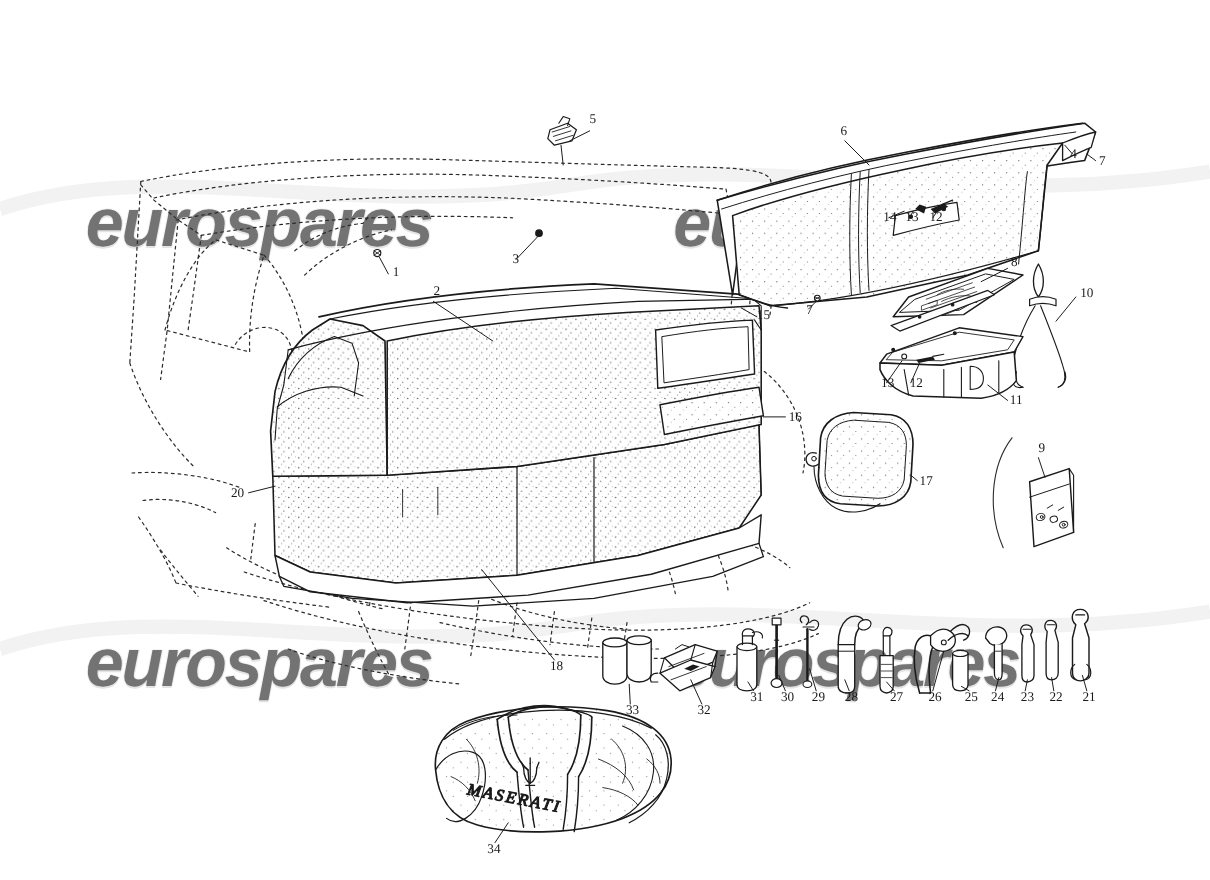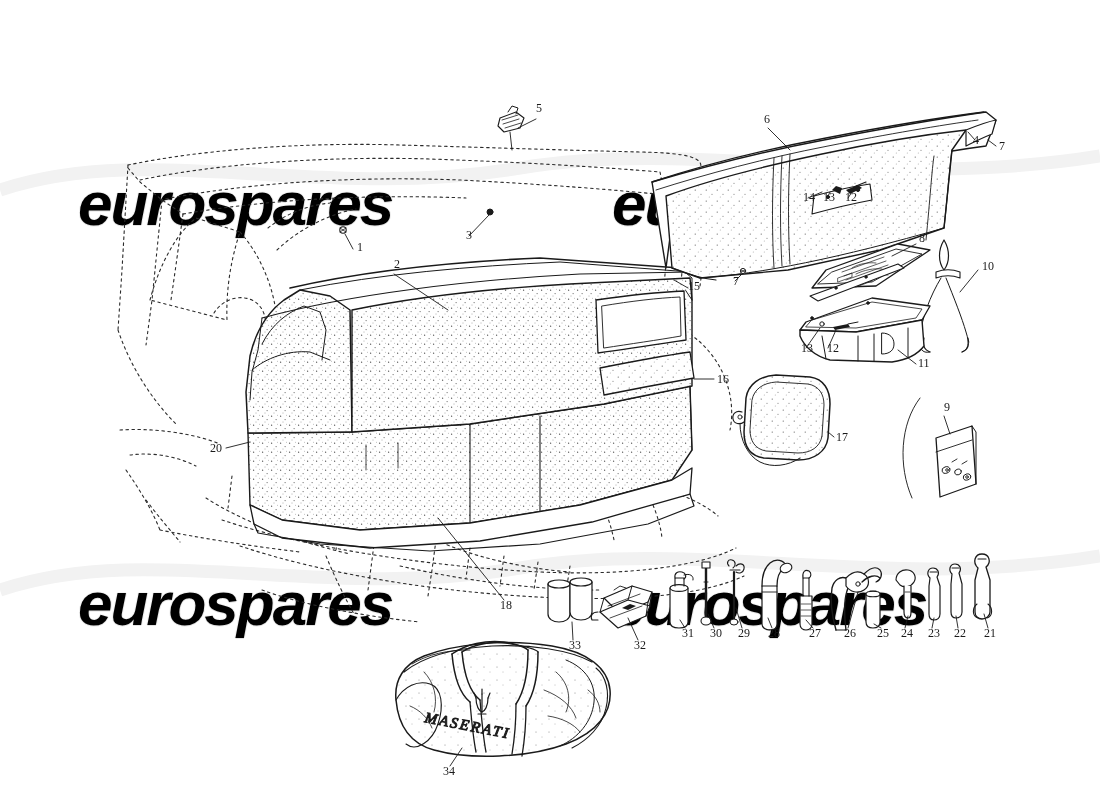--- a/index.html
+++ b/index.html
@@ -4,21 +4,21 @@
 <title>Parts Diagram</title>
 <style>
   html,body{margin:0;padding:0;background:#ffffff;}
   body{width:1100px;height:800px;overflow:hidden;
        font-family:"Liberation Serif",serif;}
   #stage{position:relative;width:1100px;height:800px;background:#fff;}
   svg{display:block;}
   .lbl{font-family:"Liberation Serif",serif;font-size:12px;fill:#1a1a1a;}
   .wm{position:absolute;font-family:"Liberation Sans",sans-serif;
       font-weight:700;font-style:italic;font-size:62px;letter-spacing:-2px;
-      color:#000000;text-shadow:0 1px 0 #e4e4e4,0 -1px 0 #f4f4f4,1px 0 0 #ececec,-1px 0 0 #f0f0f0;
+      color:#737373;text-shadow:0 1px 0 #e4e4e4,0 -1px 0 #f4f4f4,1px 0 0 #ececec,-1px 0 0 #f0f0f0;
       user-select:none;pointer-events:none;white-space:nowrap;}
   .wmswoosh{position:absolute;pointer-events:none;}
 </style>
 </head>
 <body>
 
 <div id="stage">
 
   <div class="wmswoosh" style="left:0;top:130px;">
     <svg width="1100" height="90" viewBox="0 0 1100 90">

